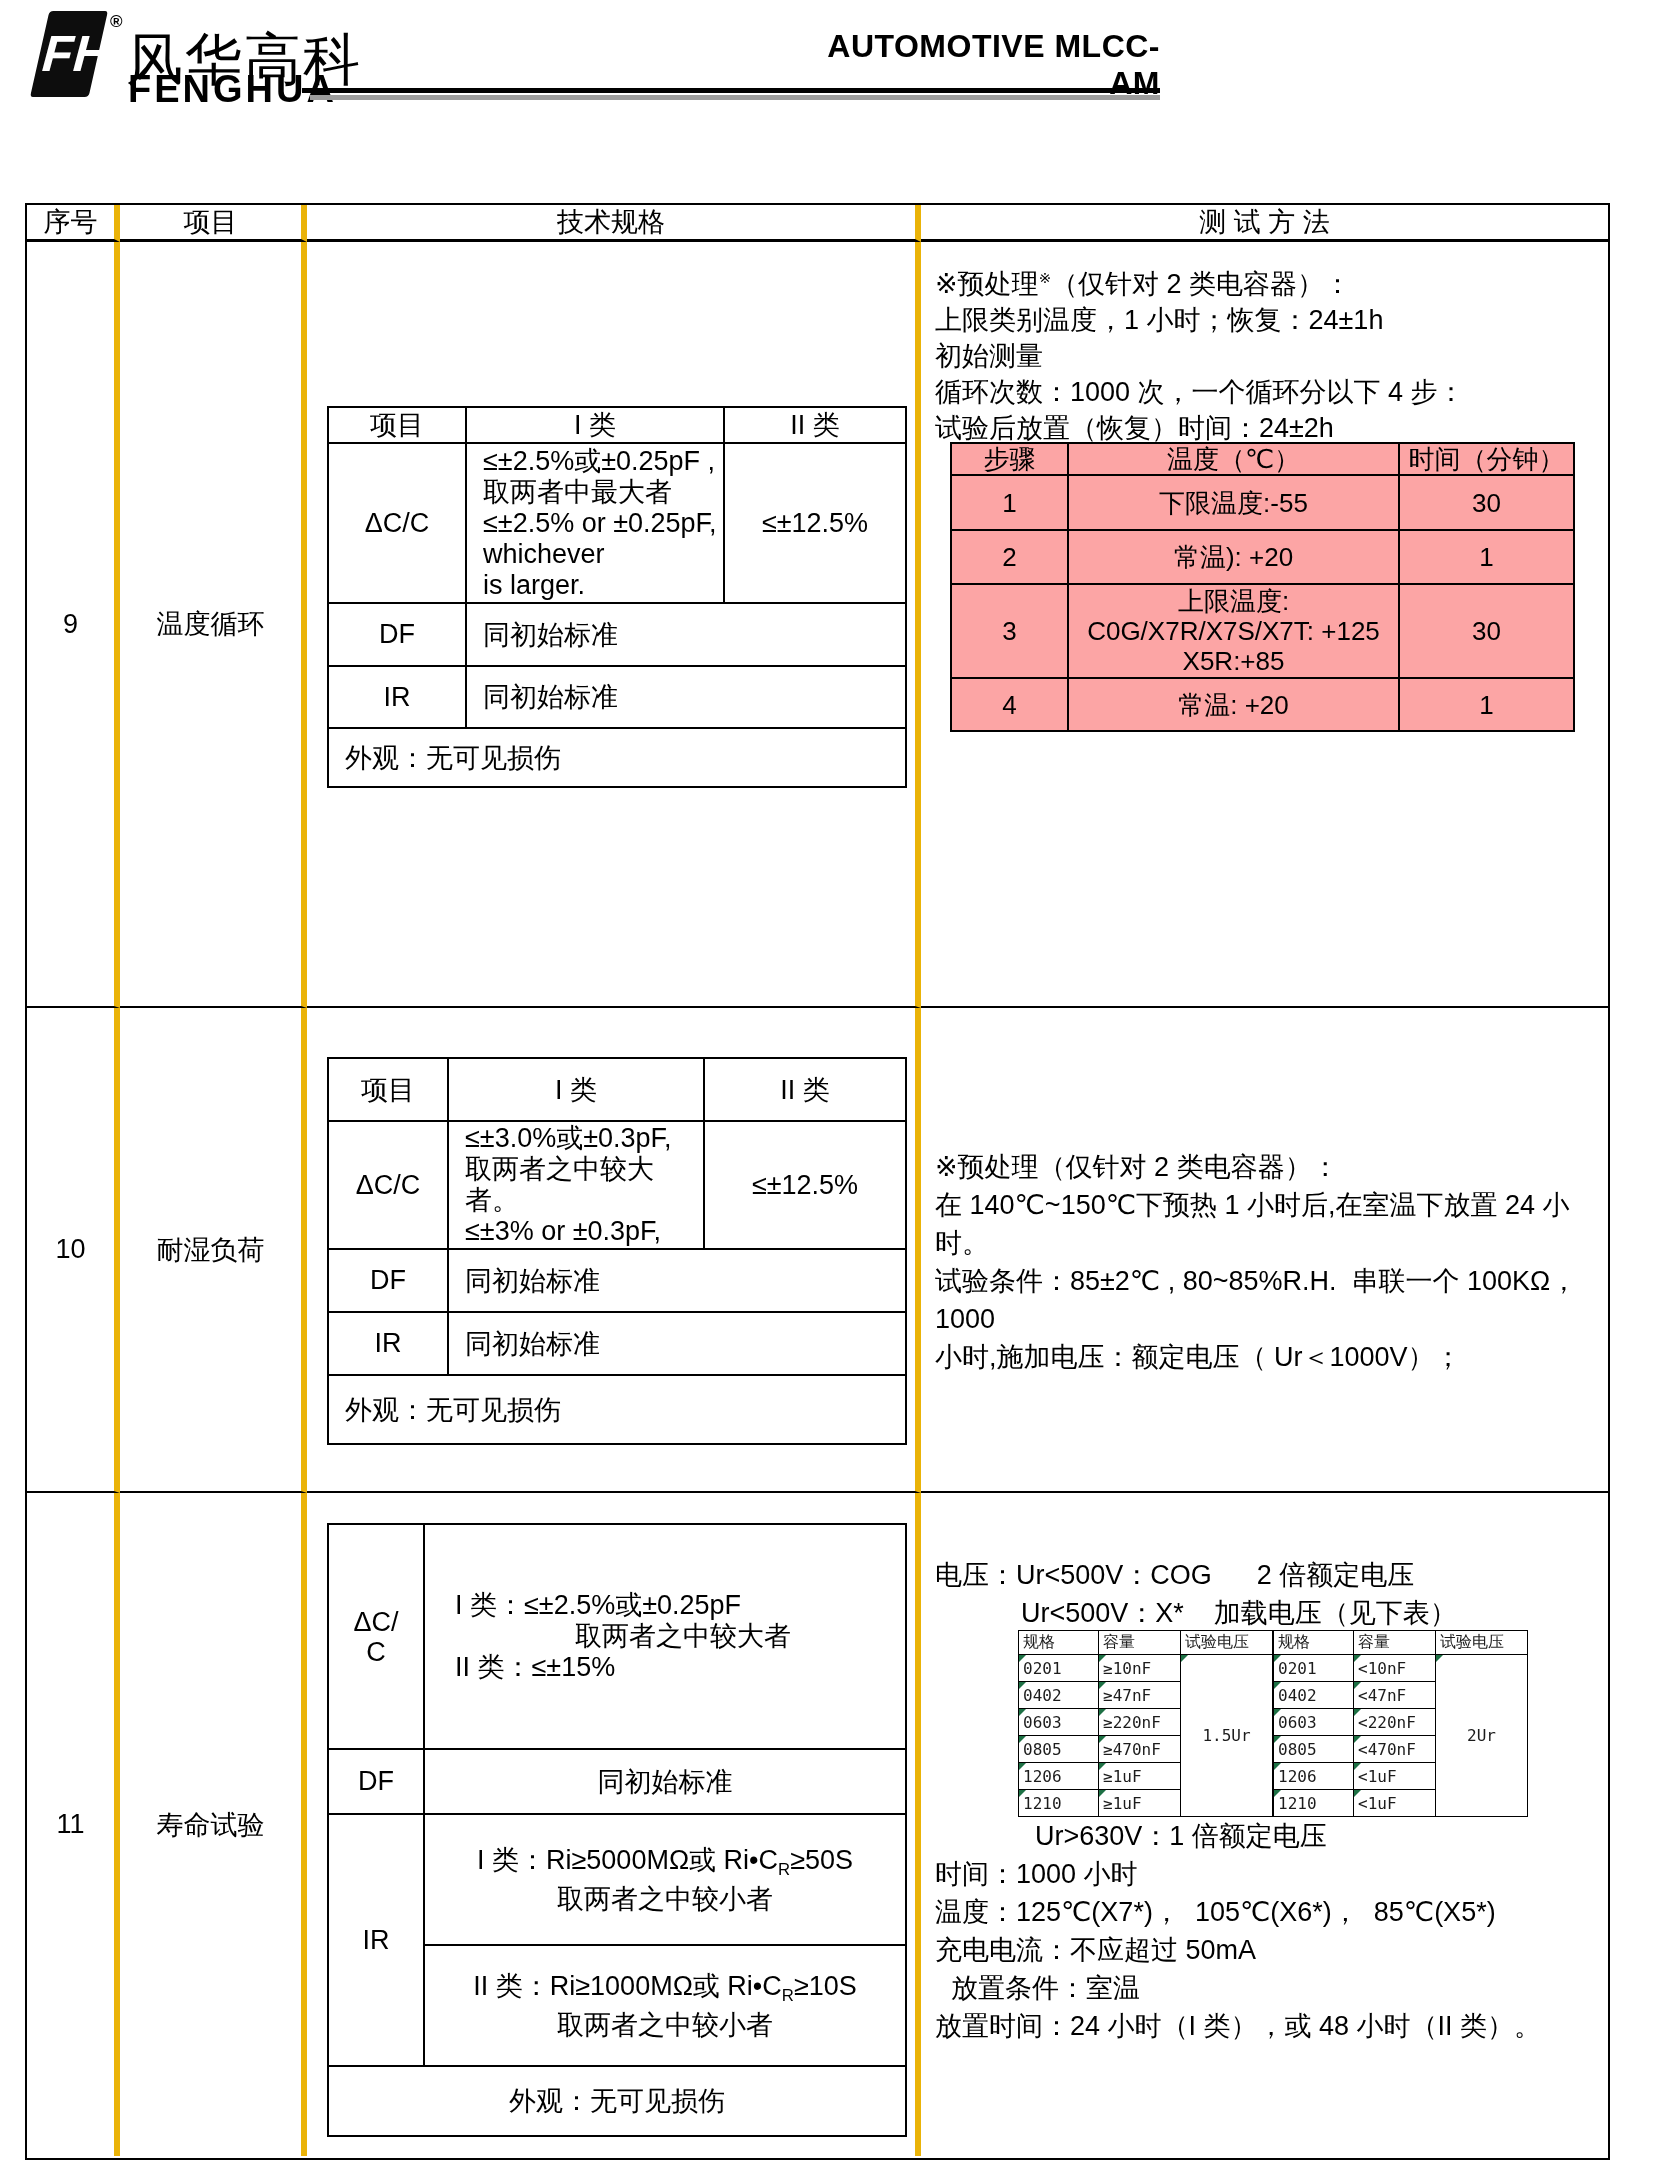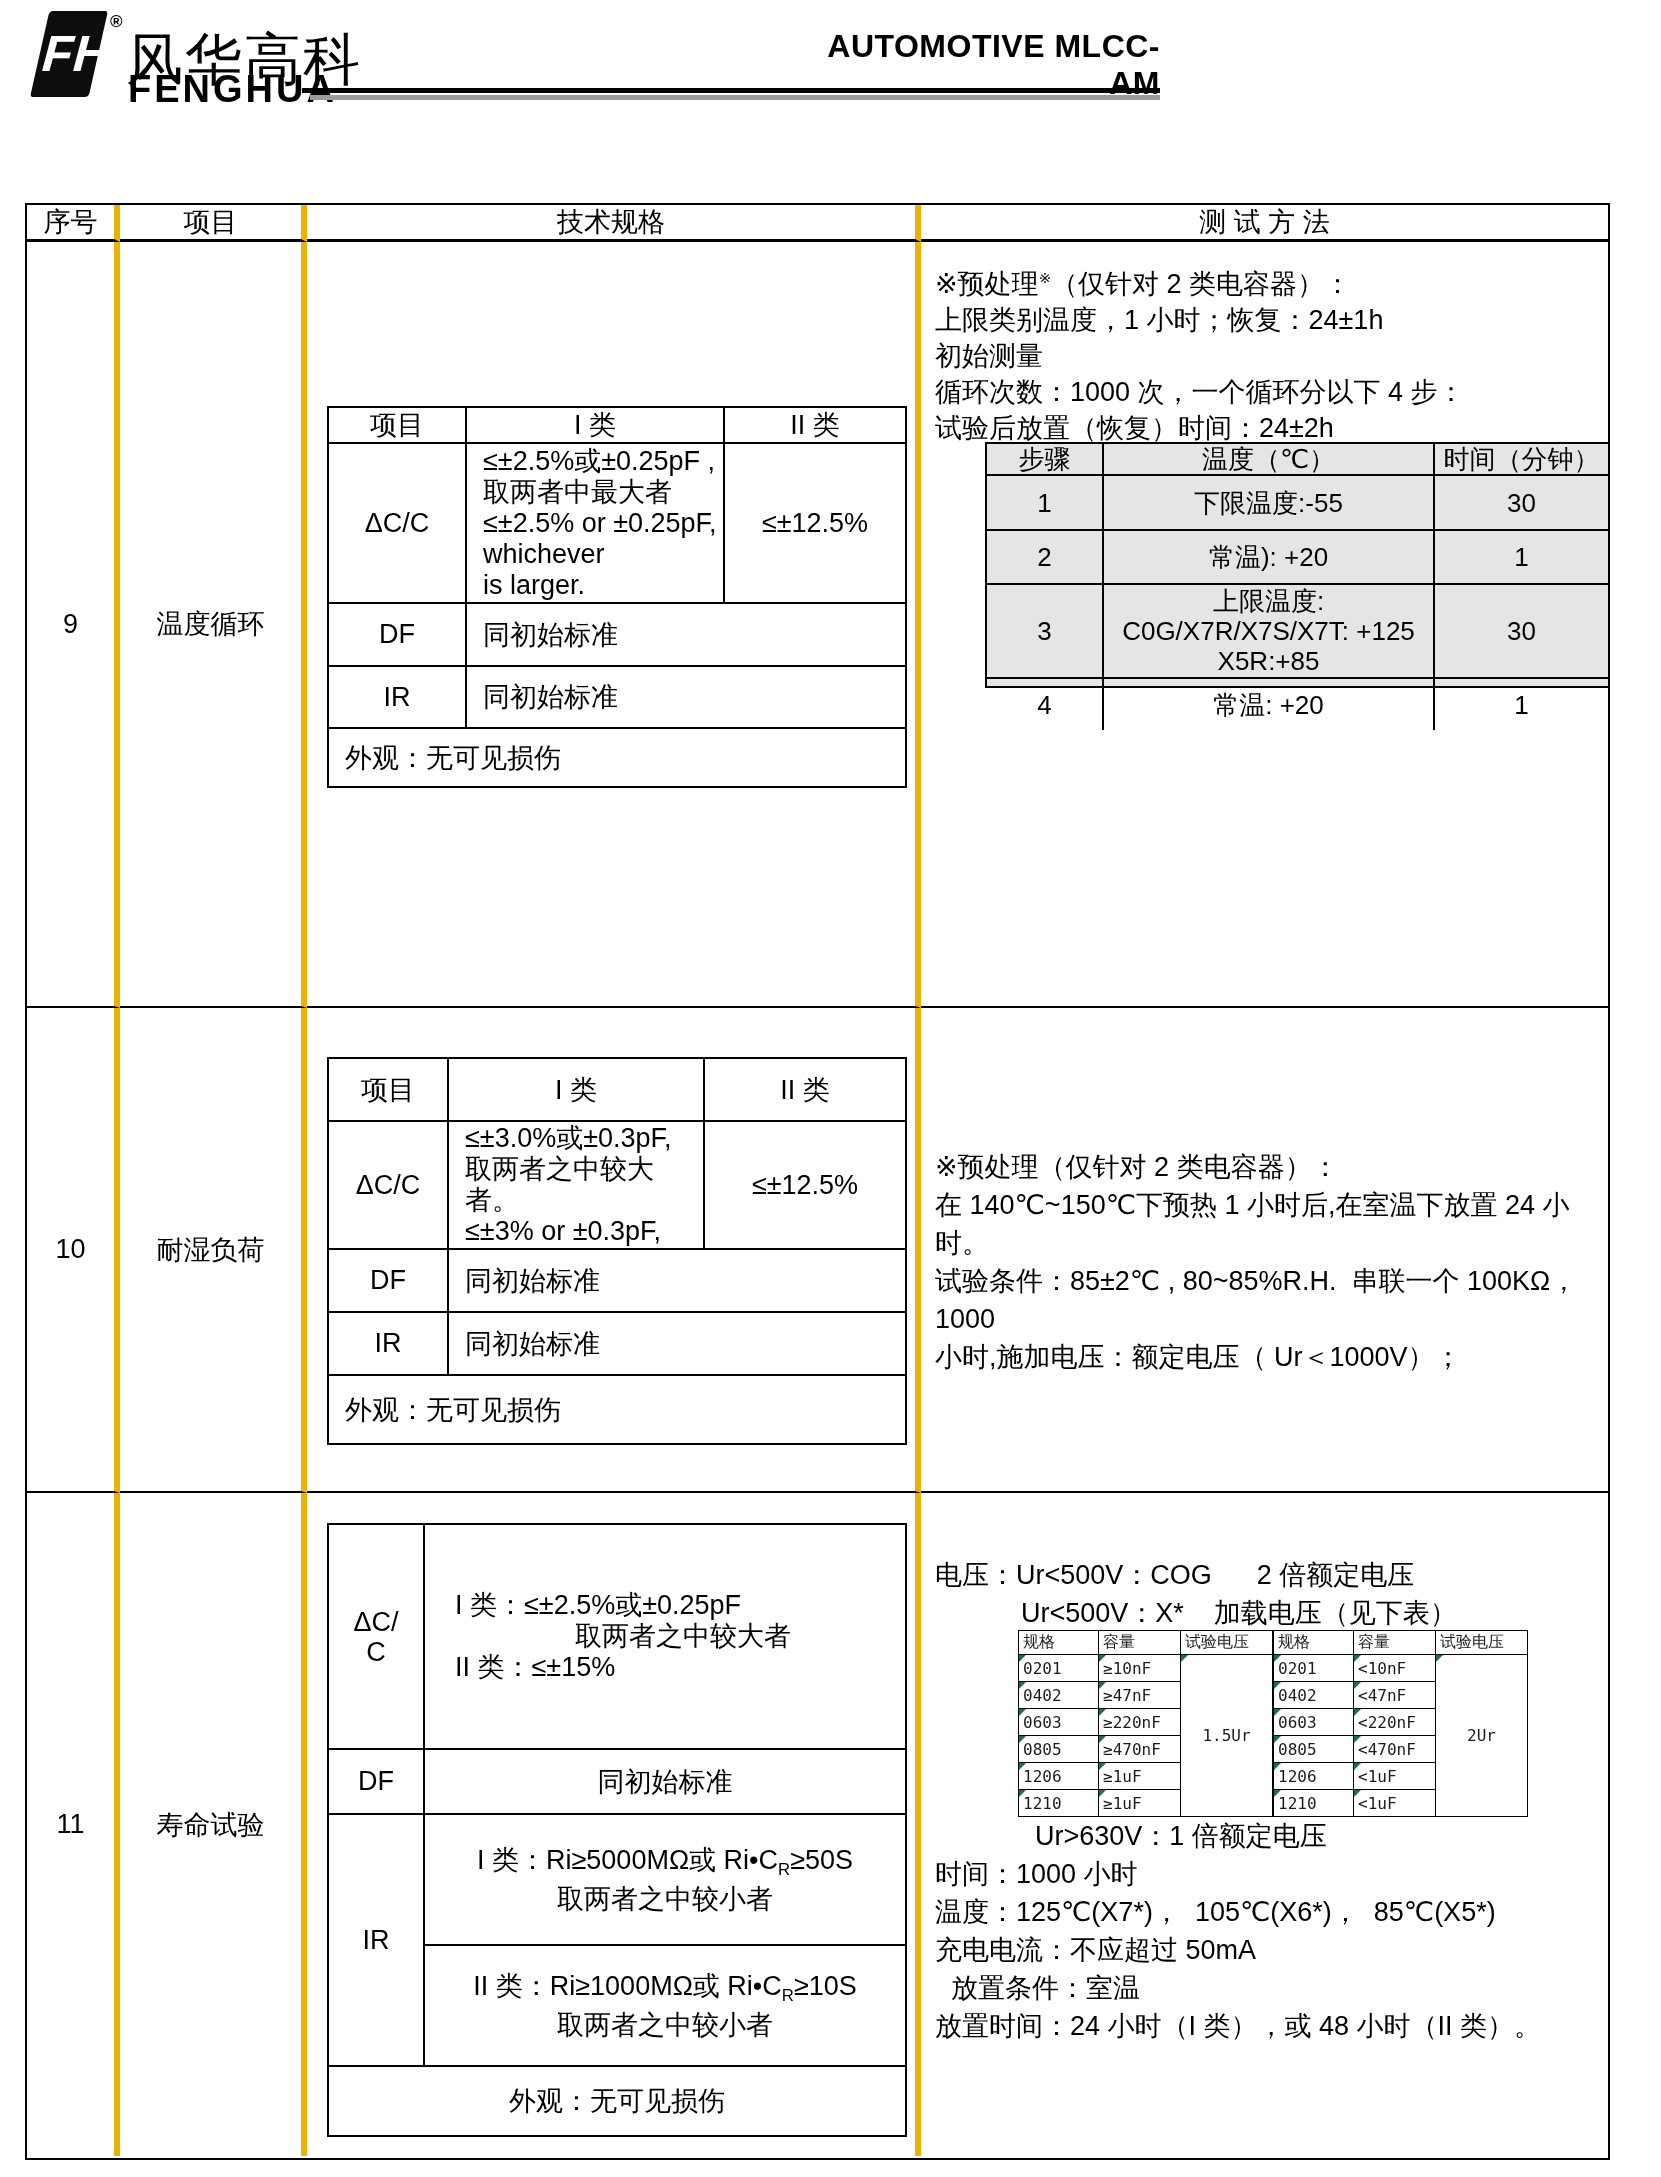--- a/index.html
+++ b/index.html
@@ -50,23 +50,23 @@
   .ind150{padding-left:150px;}
   .pl30{padding-left:30px;}
 
   
   .mline{white-space:pre-wrap;font-size:27px;line-height:36px;}
   .mblock{position:absolute;left:14px;top:18px;}
   sup{font-size:0.55em;}
   sub{font-size:0.62em;}
 
   
-  .steps{position:absolute;left:29px;top:200px;width:625px;height:246px;
-         border:2px solid #000;box-sizing:border-box;display:grid;background:#e5e5e5;
-         grid-template-columns:117px 331px 173px;grid-template-rows:32px 55px 54px 94px 51px;margin-left:35px;}
+  .steps{position:absolute;left:29px;top:200px;width:625px;height:290px;
+         border:2px solid #000;box-sizing:border-box;display:grid;background:#fca5a5;
+         grid-template-columns:117px 331px 173px;grid-template-rows:32px 55px 54px 94px 51px;}
   .steps>div{box-sizing:border-box;border-right:2px solid #000;border-bottom:2px solid #000;
              display:flex;flex-direction:column;align-items:center;justify-content:center;
              font-size:26px;text-align:center;line-height:30px;}
   .steps>div.ner{border-right:none;}
   .steps>div.neb{border-bottom:none;}
 
   
   .xl{border-collapse:collapse;table-layout:fixed;width:254px;position:absolute;
       font-family:"DejaVu Sans Mono","Liberation Mono",monospace;font-size:16px;color:#1c1c1c;background:#fff;}
   .xl th,.xl td{border:1px solid #000;padding:0 0 0 4px;text-align:left;font-weight:normal;

